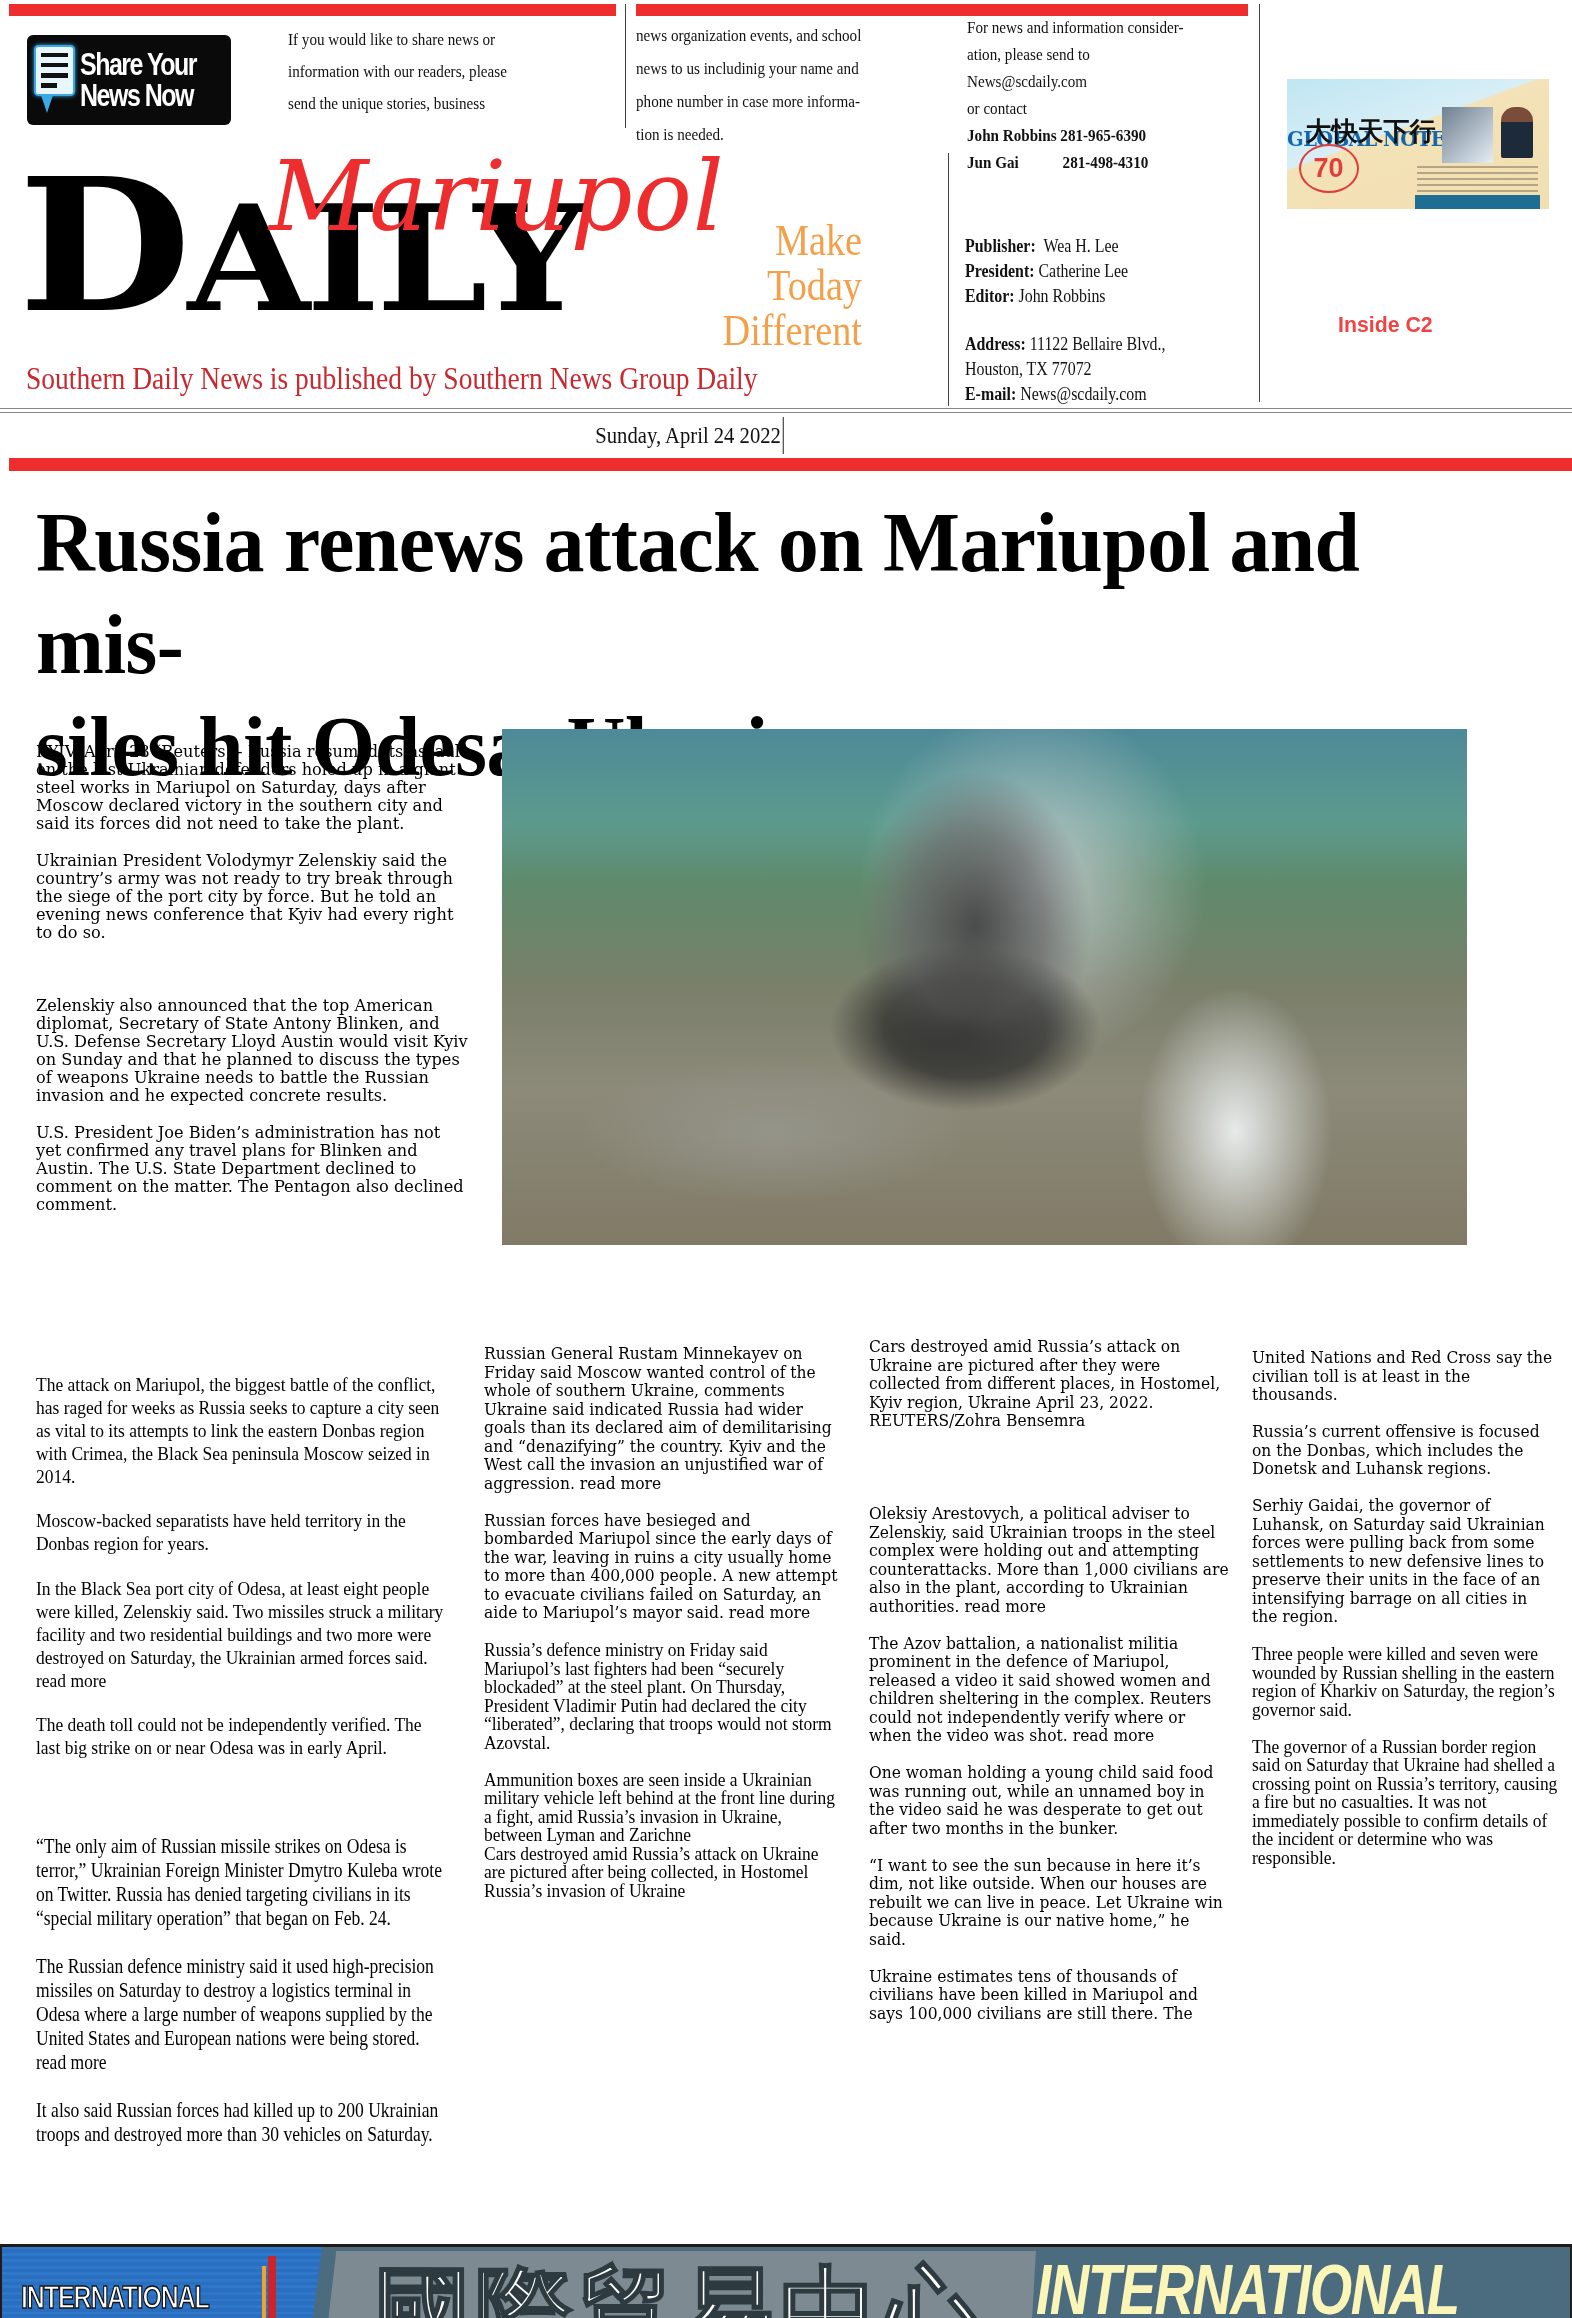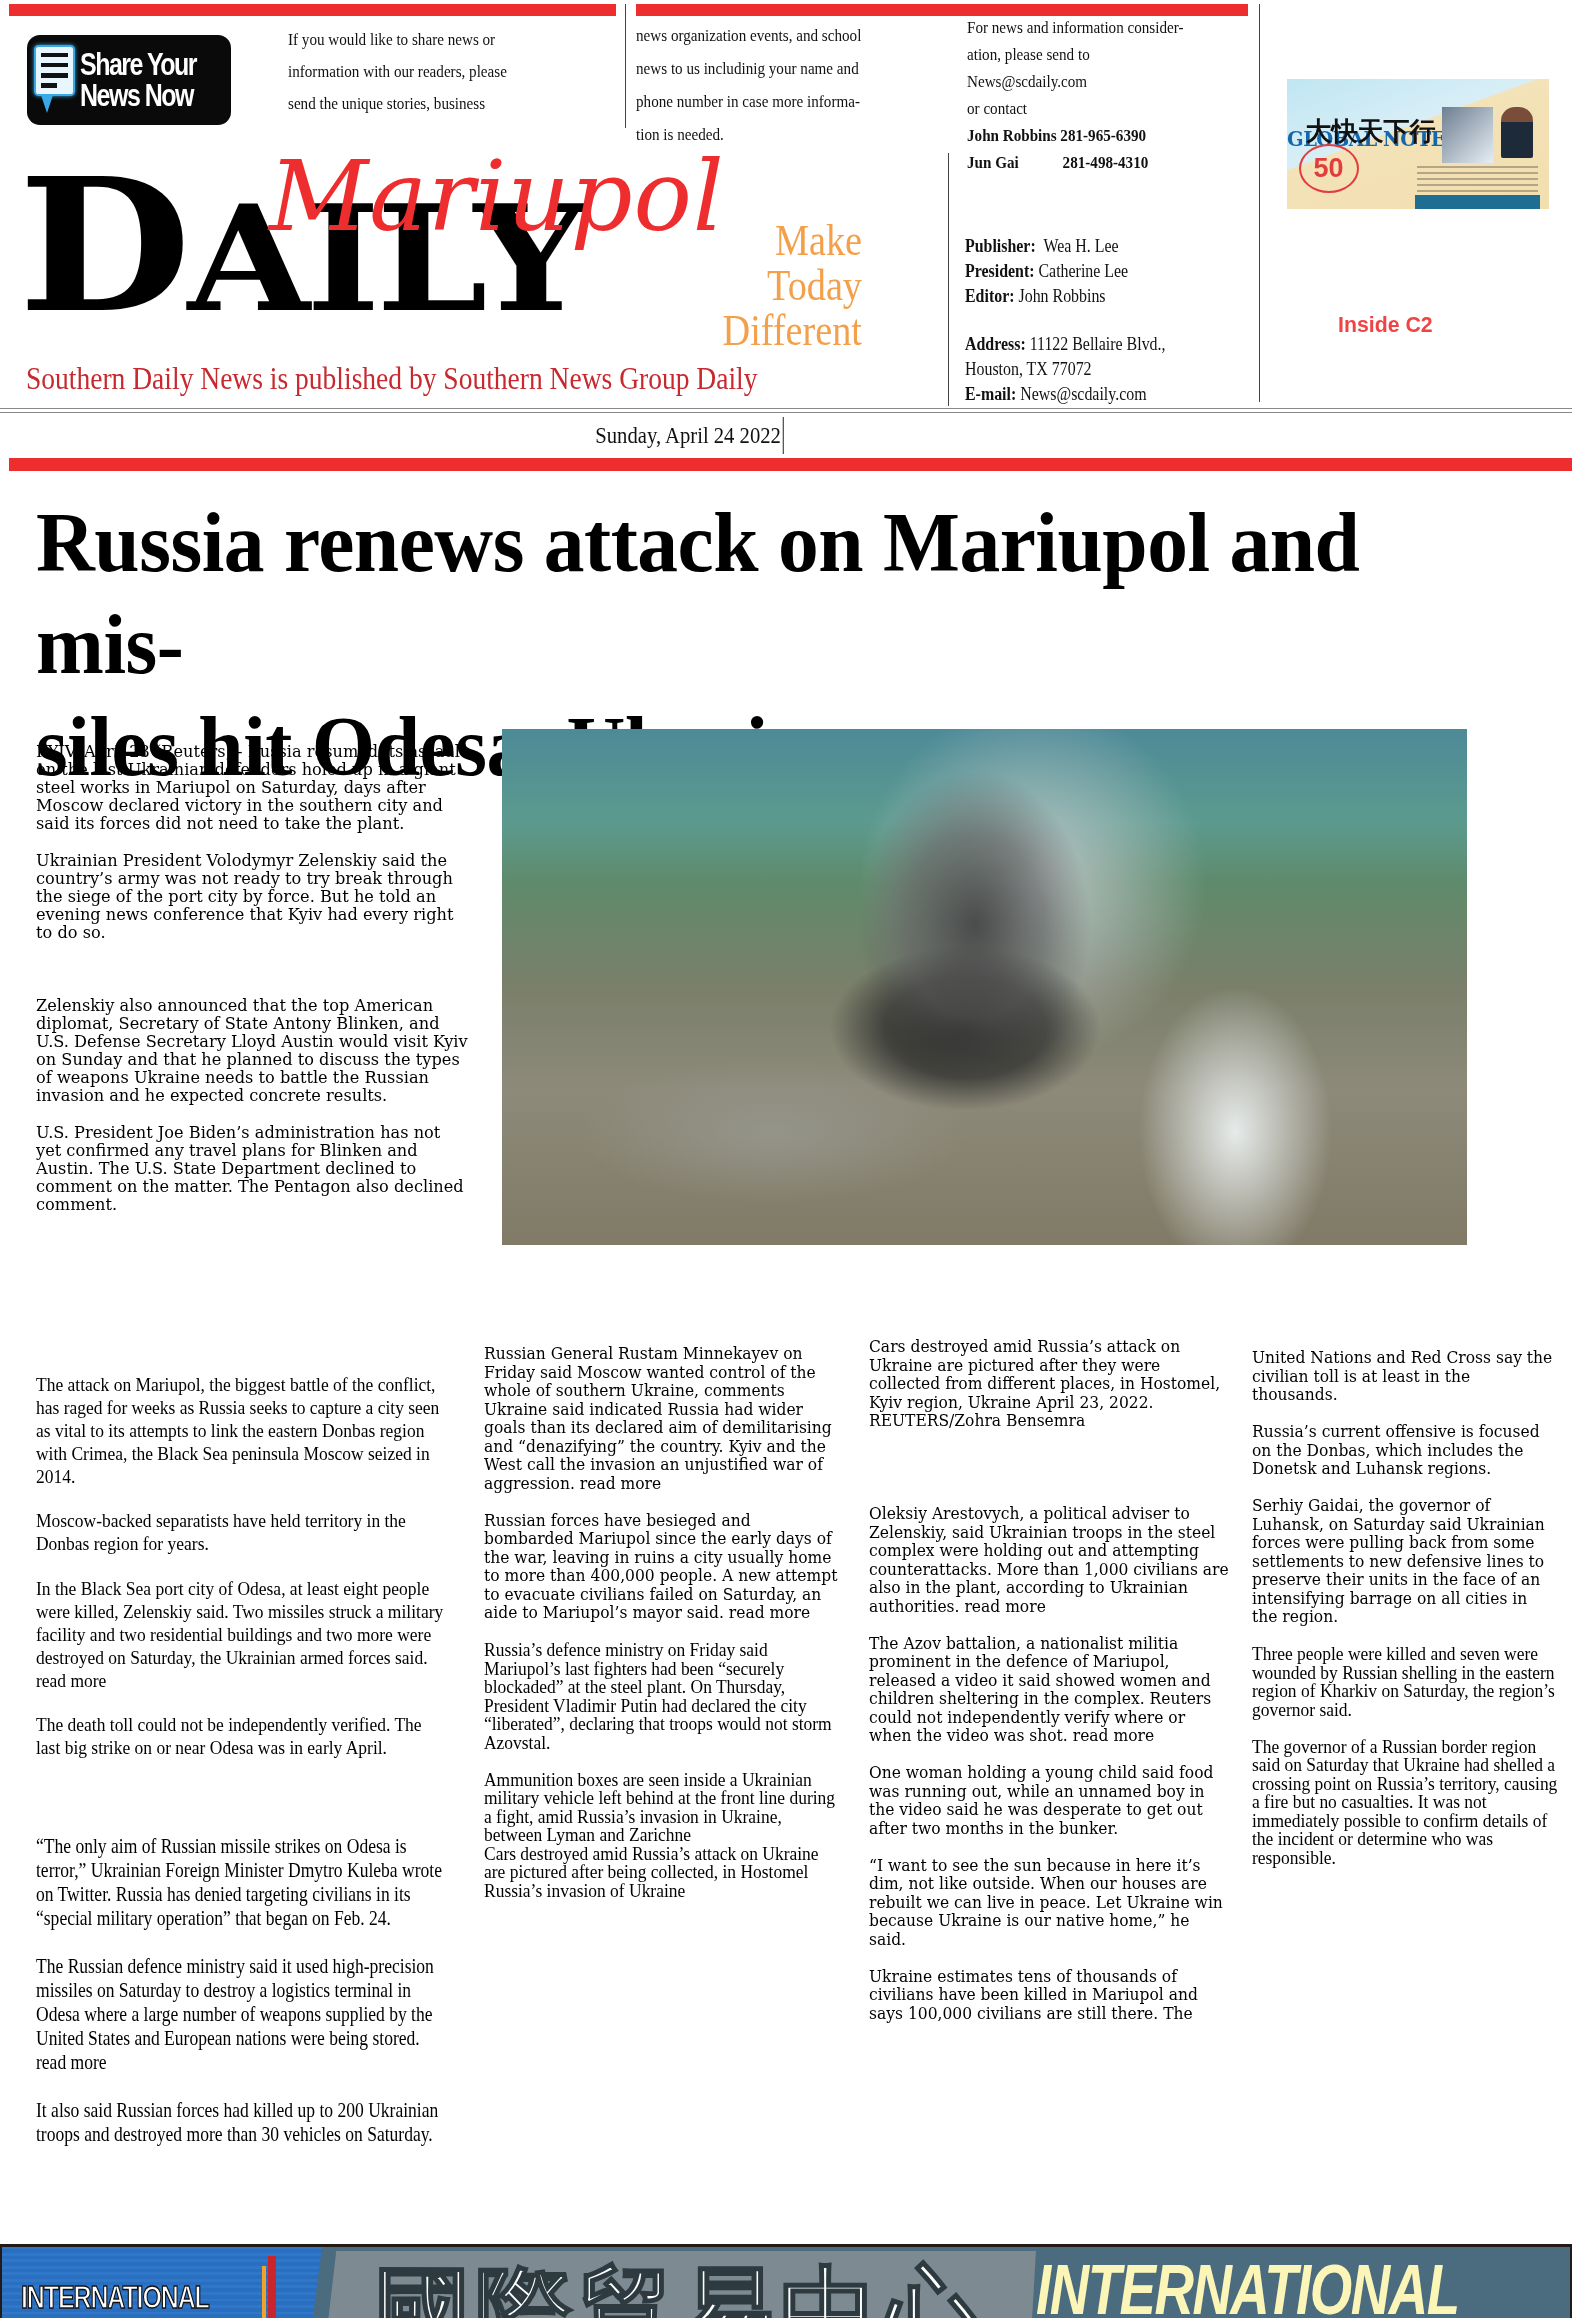--- a/index.html
+++ b/index.html
@@ -4,21 +4,21 @@
 <style>
   * { box-sizing: border-box; margin: 0; padding: 0; }
   html, body { width: 1572px; height: 2967px; background: #ffffff; overflow: hidden; }
   body { position: relative; font-family: "Liberation Serif", serif; color: #000; }
   .abs { position: absolute; }
 
   
   .redbar { background: #ee2d2e; position: absolute; }
   .vrule { position: absolute; width: 1.4px; background: #444; }
 
-  .share-badge { left: 27px; top: 35px; width: 204px; height: 90px; background: #0a0a0a; border-radius: 13px; display: flex; align-items: center; }
+  .share-badge { left: 27px; top: 35px; width: 204px; height: 90px; background: #0a0a0a; border-radius: 6px; display: flex; align-items: center; }
   .share-icon { width: 42px; height: 70px; margin-left: 7px; position: relative; }
   .share-icon .bubble { position: absolute; left: 0; top: 0; width: 41px; height: 51px; border: 2.3px solid #3aa7e6; border-radius: 4.6px; background: #e8f6ff; box-shadow: 0 0 4.6px #3aa7e6; }
   .share-icon .bubble i { display: block; height: 4.6px; background: #111; margin: 5.6px 4.6px 0 4.6px; }
   .share-icon .bubble i:last-child { width: 16px; }
   .share-icon .tail { position: absolute; left: 6.5px; top: 50px; width: 0; height: 0; border-left: 6.5px solid transparent; border-right: 6.5px solid transparent; border-top: 18.5px solid #3aa7e6; }
   .share-text { font-family: "Liberation Sans", sans-serif; font-weight: bold; color: #fff; font-size: 32px; line-height: 31px; letter-spacing: -1.9px; transform: scaleX(0.78); transform-origin: left center; margin-left: 3.7px; }
 
   .mh-text { font-size: 17.6px; line-height: 32px; color: #111; transform: scaleX(0.86); transform-origin: left top; }
   .mh-text2 { font-size: 18.5px; line-height: 25px; color: #111; transform: scaleX(0.86); transform-origin: left top; }
   .mh-text2 b { font-weight: bold; }
@@ -147,21 +147,21 @@
   <div><b>Editor:</b> <span>John Robbins</span></div>
   <div style="height:23px;"></div>
   <div><b>Address:</b> <span>11122 Bellaire Blvd.,</span></div>
   <div>Houston, TX 77072</div>
   <div><b>E-mail:</b> <span>News@scdaily.com</span></div>
 </div>
 
 <div class="abs global-notes">
   <div class="gn-title">GLOBAL NOTES</div>
   <div class="gn-cn">大快天下行</div>
-  <div class="gn-seal"><span>50</span></div>
+  <div class="gn-seal"><span>70</span></div>
   <div class="gn-building"></div>
   <div class="gn-person"></div>
   <div class="gn-lines">
       <i></i>
       <i></i>
       <i></i>
       <i></i>
       <i></i>
     </div>
   <div class="gn-pub"></div>

